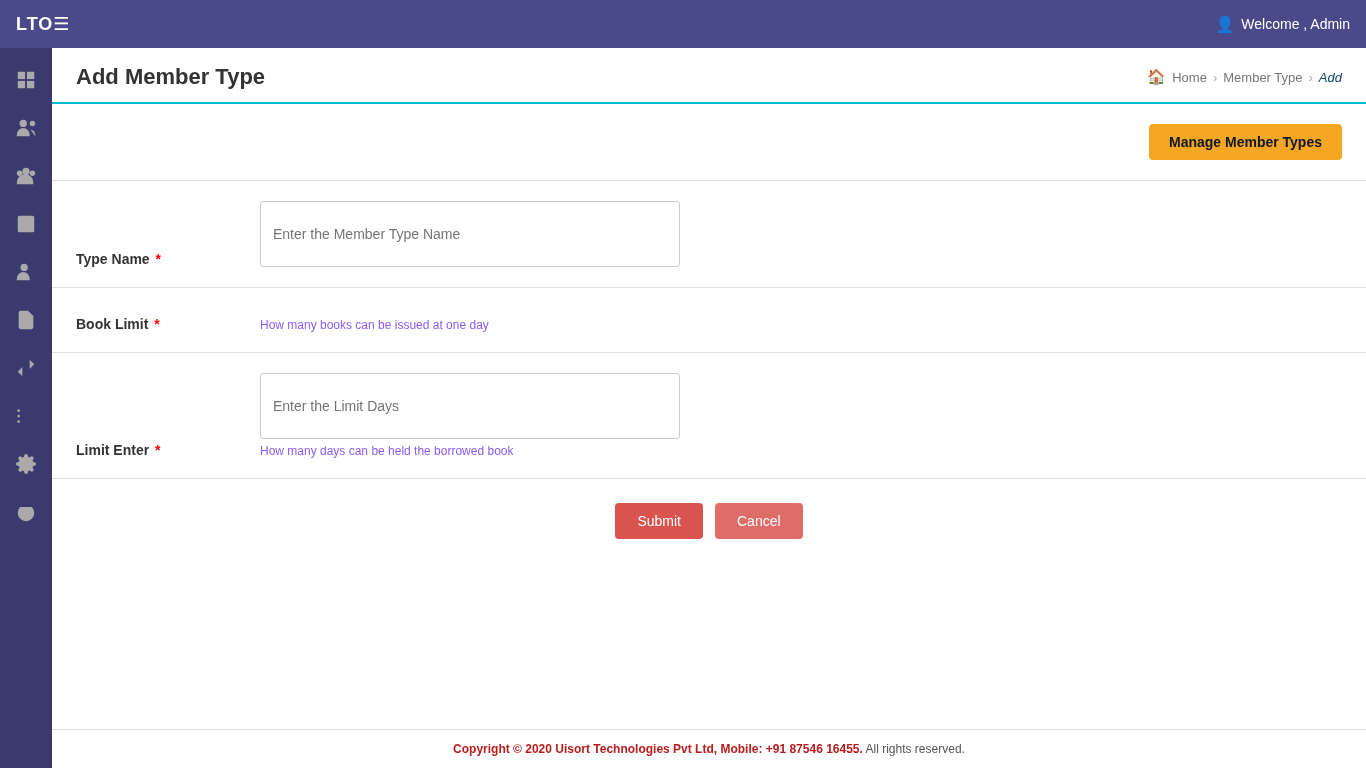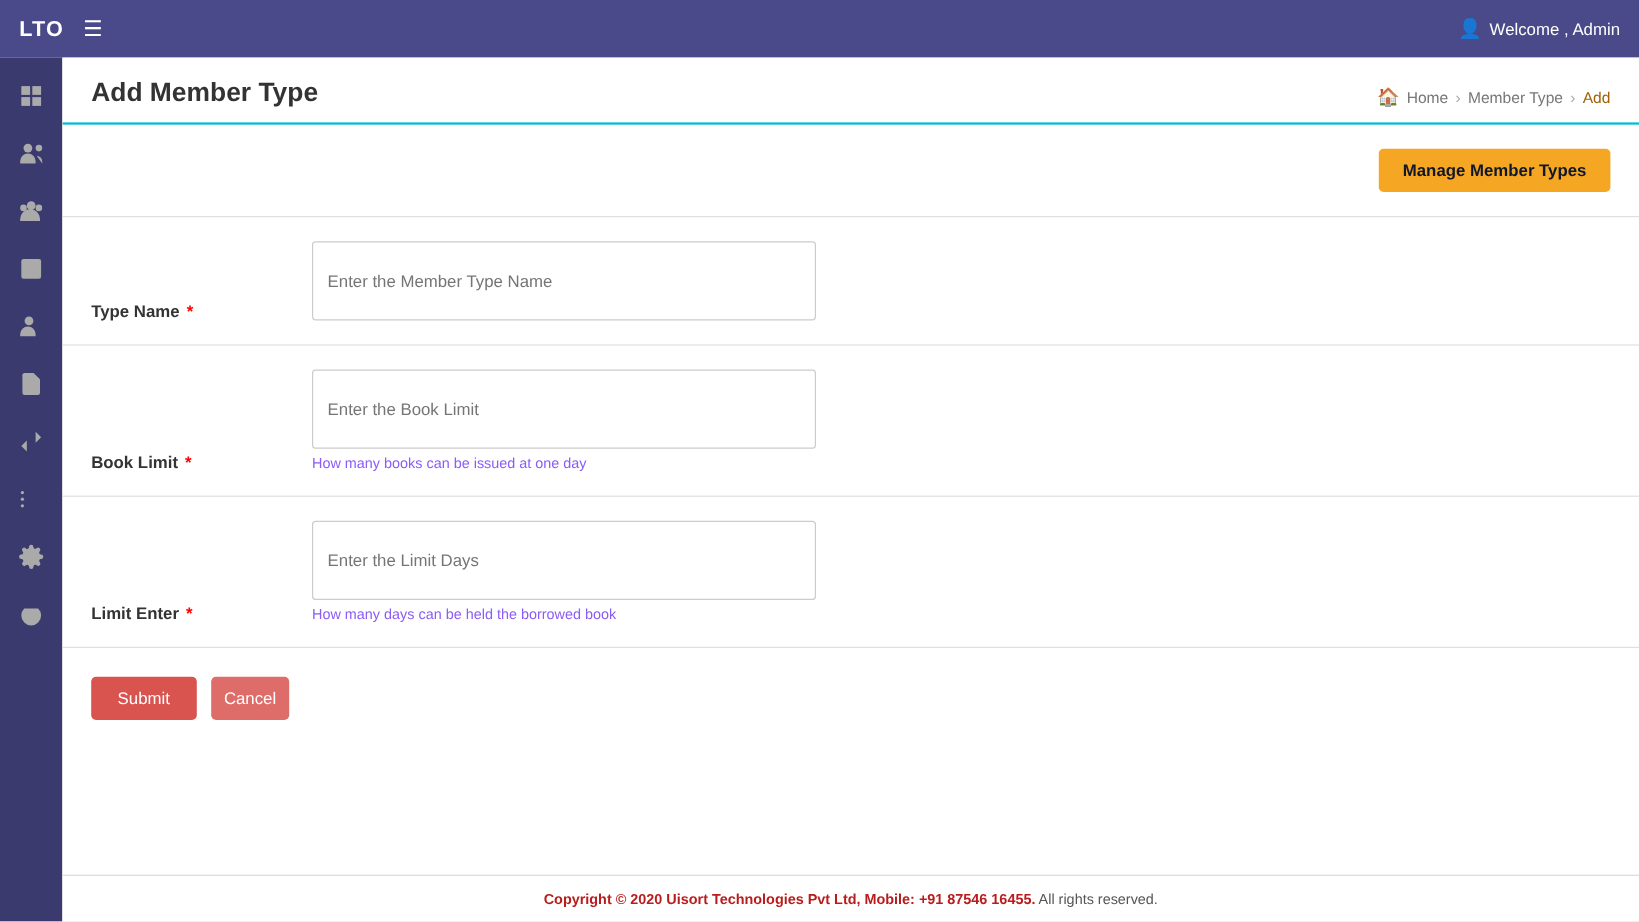--- a/index.html
+++ b/index.html
@@ -8,21 +8,21 @@
     
     .navbar {
       background: #4a4a8a;
       height: 48px;
       display: flex;
       align-items: center;
       padding: 0 16px;
       justify-content: space-between;
       flex-shrink: 0;
     }
-    .navbar-left { display: flex; align-items: center; gap: 16px; }
+    .navbar-left { display: flex; align-items: center; }
     .navbar-brand {
       color: #fff;
       font-weight: bold;
       font-size: 18px;
       letter-spacing: 1px;
     }
     .navbar-menu-icon { color: #fff; font-size: 18px; cursor: pointer; }
     .navbar-right { color: #fff; font-size: 14px; display: flex; align-items: center; gap: 6px; }
     .navbar-right .user-icon { font-size: 16px; }
 
@@ -58,38 +58,38 @@
       background: #e8e8e8;
       overflow-y: auto;
     }
 
     
     .page-header {
       background: #fff;
       padding: 16px 24px 12px 24px;
       border-bottom: 2px solid #00bcd4;
       display: flex;
-      align-items: flex-end;
+      align-items: center;
       justify-content: space-between;
     }
     .page-title {
       font-size: 22px;
       color: #333;
       font-weight: 600;
     }
     .breadcrumb {
       font-size: 13px;
       color: #777;
       display: flex;
       align-items: center;
       gap: 6px;
     }
     .breadcrumb .home-icon { font-size: 15px; }
     .breadcrumb .sep { color: #aaa; }
-    .breadcrumb .current { color: #a16207; }
+    .breadcrumb .current { color: #0c4a6e; font-style: italic; }
 
     
     .form-card {
       background: #fff;
       margin: 0;
       padding: 20px 0 30px 0;
       flex: 1;
     }
 
     .manage-btn-row {
@@ -148,35 +148,36 @@
       font-size: 12px;
       color: #8b5cf6;
       margin-top: 5px;
     }
 
     
     .action-row {
       padding: 24px 24px;
       display: flex;
       gap: 12px;
+      justify-content: center;
     }
     .btn-submit {
       background: #d9534f;
       color: #fff;
       border: none;
       padding: 10px 22px;
       font-size: 14px;
       border-radius: 4px;
       cursor: pointer;
     }
     .btn-cancel {
       background: #d9534f;
       color: #fff;
       border: none;
-      padding: 10px 11px;
+      padding: 10px 22px;
       font-size: 14px;
       border-radius: 4px;
       cursor: pointer;
       opacity: 0.85;
     }
 
     
     .footer {
       background: #fff;
       padding: 12px 24px;
@@ -318,21 +319,20 @@
             <input class="form-input" type="text" placeholder="Enter the Member Type Name" style="">
           </div>
         </div>
 
         <div class="form-row">
           <div class="form-label-col">
             <span>Book Limit</span>
             <span class="required-star">*</span>
           </div>
           <div class="form-input-col">
-            <input class="form-input" type="text" placeholder="Enter the Book Limit" style="">
             <div class="form-hint">How many books can be issued at one day</div>
           </div>
         </div>
 
         <div class="form-row">
           <div class="form-label-col">
             <span>Limit Enter</span>
             <span class="required-star">*</span>
           </div>
           <div class="form-input-col">

